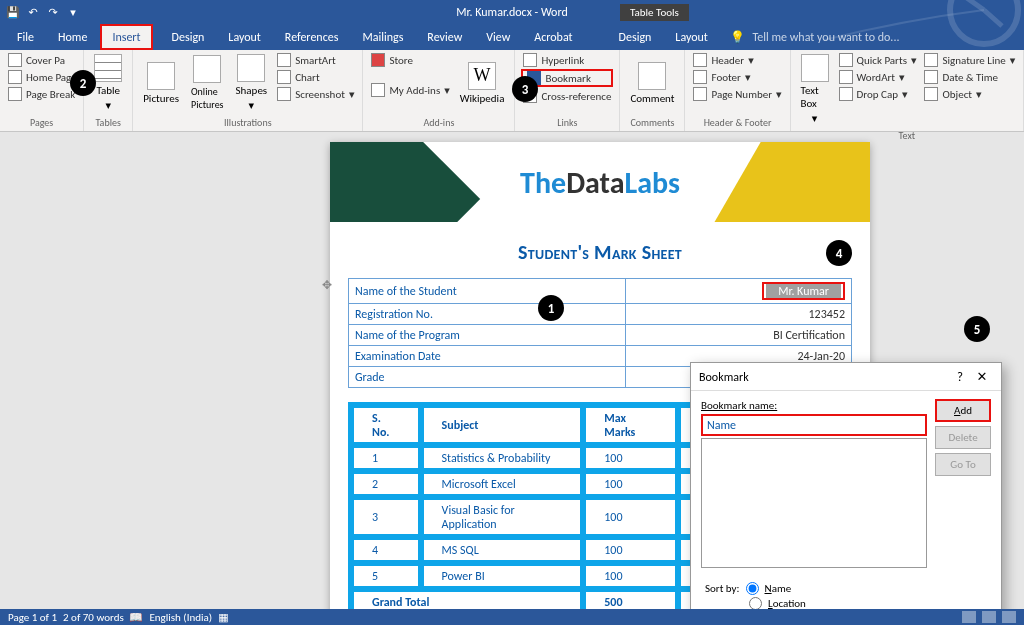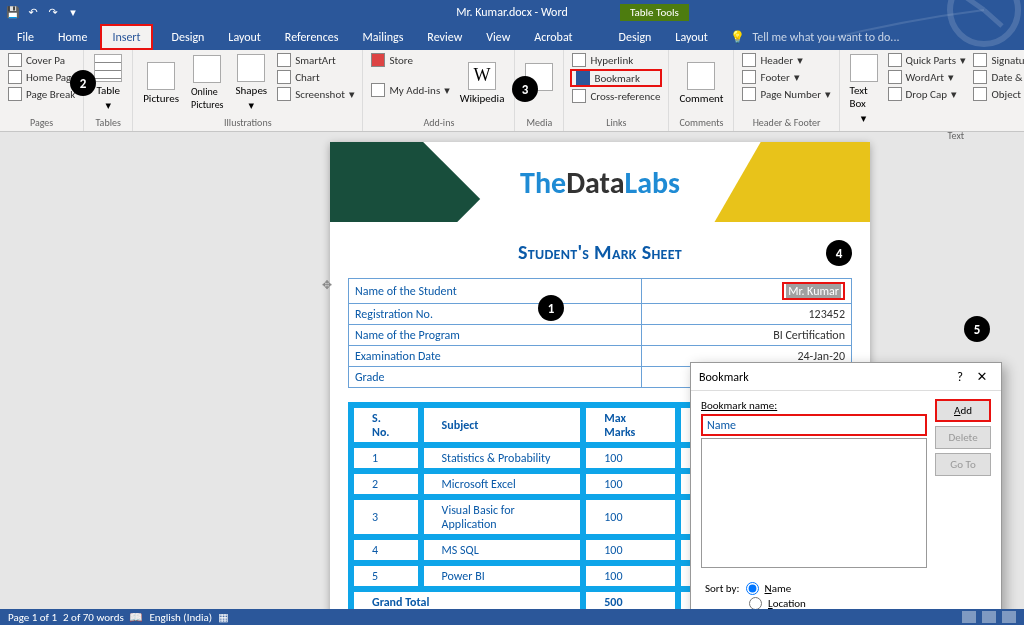--- a/index.html
+++ b/index.html
@@ -3,21 +3,21 @@
 <meta charset="utf-8">
 <style>
   * { box-sizing: border-box; margin: 0; padding: 0; font-family: "Segoe UI", Calibri, sans-serif; }
   body { background: #e6e6e6; width: 1024px; height: 625px; overflow: hidden; position: relative; }
 
   
   .titlebar { background: #2b579a; height: 24px; display: flex; align-items: center; color: white; font-size: 11px; position: relative; }
   .qa-toolbar { display: flex; gap: 6px; padding: 0 6px; align-items: center; }
   .qa-icon { width: 14px; height: 14px; display: inline-flex; align-items: center; justify-content: center; font-size: 11px; }
   .title-center { position: absolute; left: 50%; transform: translateX(-50%); font-size: 12px; text-align: center; }
-  .title-table-tools { position: absolute; left: 620px; font-size: 11px; background: #4d7c0f; padding: 2px 10px; }
+  .title-table-tools { position: absolute; left: 620px; font-size: 11px; background: #404040; padding: 2px 10px; }
 
   
   .menubar { background: #2b579a; height: 26px; display: flex; align-items: center; padding: 0 6px; gap: 2px; }
   .menutab { color: white; font-size: 12px; padding: 4px 10px; cursor: pointer; border: 1px solid transparent; }
   .menutab.active { background: #f3f2f1; color: #2b579a; }
   .menutab.hl { border: 2px solid #e8110f; }
   .tell-me { color: #c8d4e6; font-size: 12px; margin-left: 10px; }
   .tell-me-icon { margin-right: 4px; }
 
   
@@ -42,21 +42,21 @@
   .banner .tri-l { position: absolute; left: -60px; top: -30px; width: 180px; height: 160px; background: #184e3c; transform: rotate(45deg); }
   .banner .tri-r { position: absolute; right: -60px; top: -30px; width: 200px; height: 180px; background: #e8c31a; transform: rotate(-60deg); }
   .banner .logo { position: relative; font-size: 30px; font-weight: 600; font-family: Verdana, sans-serif; color: #333; }
   .banner .logo b { color: #1f8bd4; }
   .heading { text-align: center; font-variant: small-caps; font-weight: bold; color: #0b5aa8; font-size: 20px; margin: 18px 0 14px; letter-spacing: .3px; }
   .page-inner { padding: 0 18px; }
 
   table.info, table.marks { width: 100%; border-collapse: collapse; font-size: 12px; }
   table.info td { border: 1px solid #6aa1d7; padding: 3px 6px; color: #0b5aa8; }
   table.info td:nth-child(2) { text-align: right; color: #333; }
-  .sel { background: #a0a0a0; color: #fff; padding: 0 2px; }
+  .sel { background: #a0a0a0; color: #fff; padding: 0 12px; }
   .hl-val { border: 2px solid #e8110f; display:inline-block; padding:0 2px; }
 
   table.marks { margin-top: 14px; }
   table.marks th, table.marks td { border: 6px solid #0ea5e9; padding: 3px 18px; text-align: left; color: #0b5aa8; }
   table.marks th { font-weight: bold; }
   table.marks tr.total td { font-weight: bold; color: #0b5aa8; }
 
   .table-anchor { position:absolute; left:-8px; top:0; font-size:12px; color:#888; }
 
   
@@ -190,29 +190,20 @@
         <div class="rib-item"><span class="ic-s"></span><span>My Add-ins</span>▾</div>
       </div>
       <div class="rib-big">
           <div class="ic" style="display:flex;align-items:center;justify-content:center;font-family:serif;font-size:18px;">W</div>
           <span>Wikipedia</span>
         </div>
     </div>
     <div class="ribbon-group-label">Add-ins</div>
   </div>
 
-  <div class="ribbon-group">
-    <div class="ribbon-body">
-      <div class="rib-big">
-          <div class="ic"></div>
-          <span style="font-size:9px;">&nbsp;</span>
-        </div>
-    </div>
-    <div class="ribbon-group-label">Media</div>
-  </div>
 
   <div class="ribbon-group">
     <div class="ribbon-body">
         <div class="rib-col">
       <div class="rib-item">
             <span class="ic-s"></span>
             <span>Hyperlink</span>
           </div>
       <div class="rib-item hl-red">
             <span class="ic-s" style="background:#2b579a;border:none;"></span>

